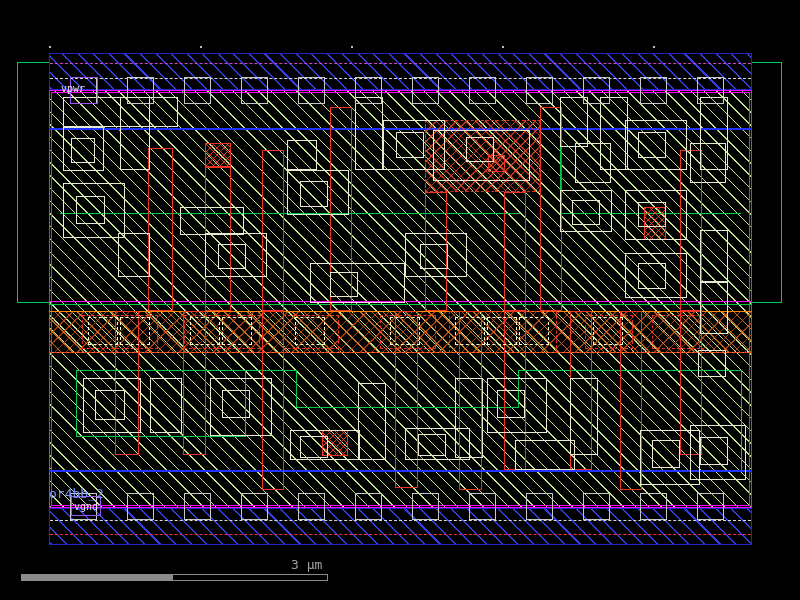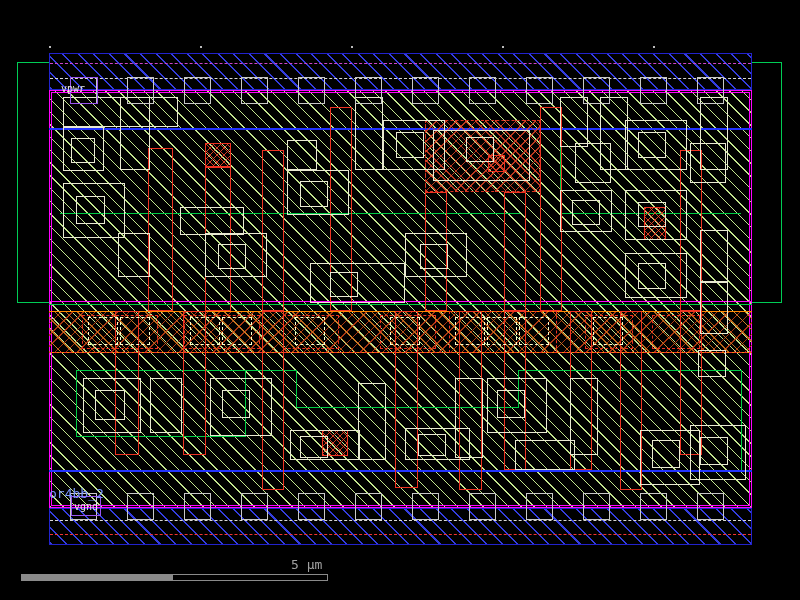--- a/index.html
+++ b/index.html
@@ -225,16 +225,16 @@
       <div class="shape dot" style="left: 200px; top: 46px; width: 2px; height: 2px;"></div>
       <div class="shape dot" style="left: 351px; top: 46px; width: 2px; height: 2px;"></div>
       <div class="shape dot" style="left: 502px; top: 46px; width: 2px; height: 2px;"></div>
       <div class="shape dot" style="left: 653px; top: 46px; width: 2px; height: 2px;"></div>
     </div>
 
   <span id="vpwr-label" class="pin-label">vpwr</span>
   <span id="cell-name">or4bb_2</span>
   <span id="vgnd-label" class="pin-label">vgnd</span>
 
-  <span id="scale-text">5 µm</span>
+  <span id="scale-text">3 µm</span>
   <div id="scale-bar-filled" class="abs"></div>
   <div id="scale-bar-empty" class="abs"></div>
 </div>
 
 </body></html>

